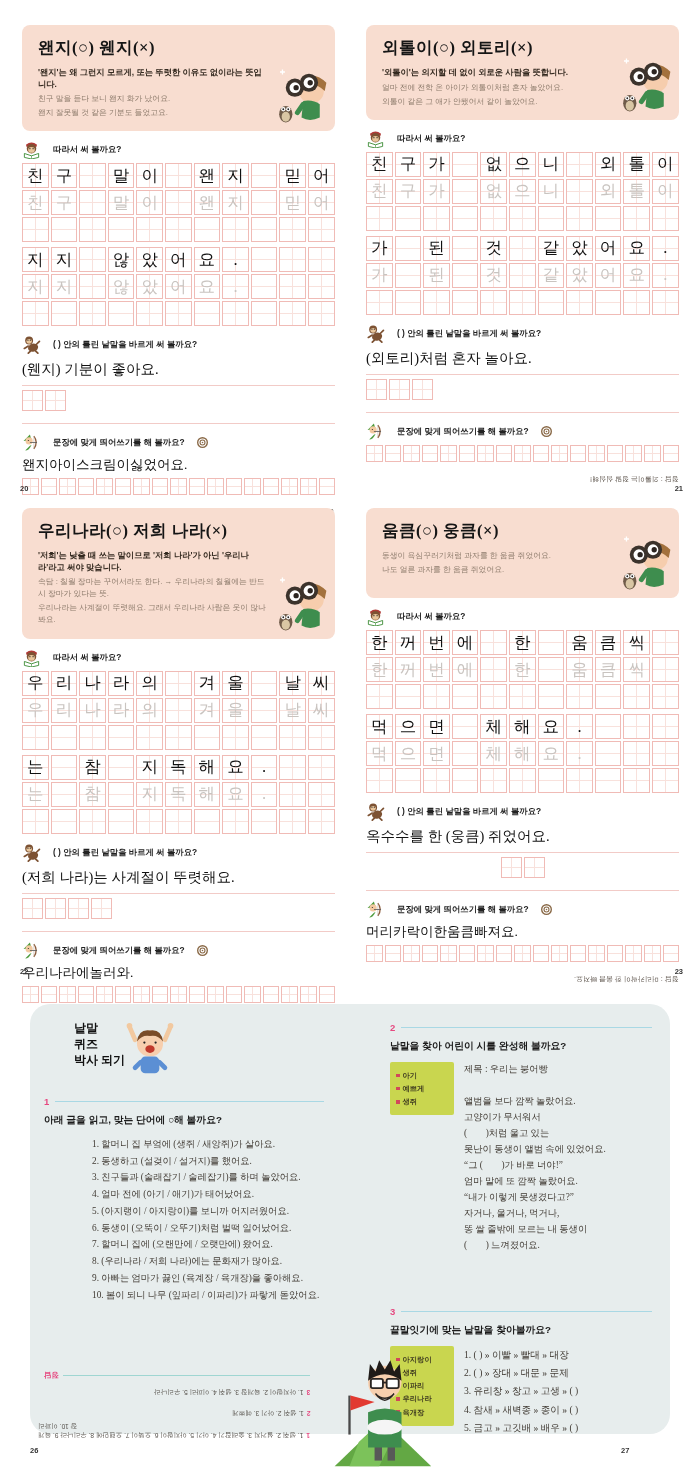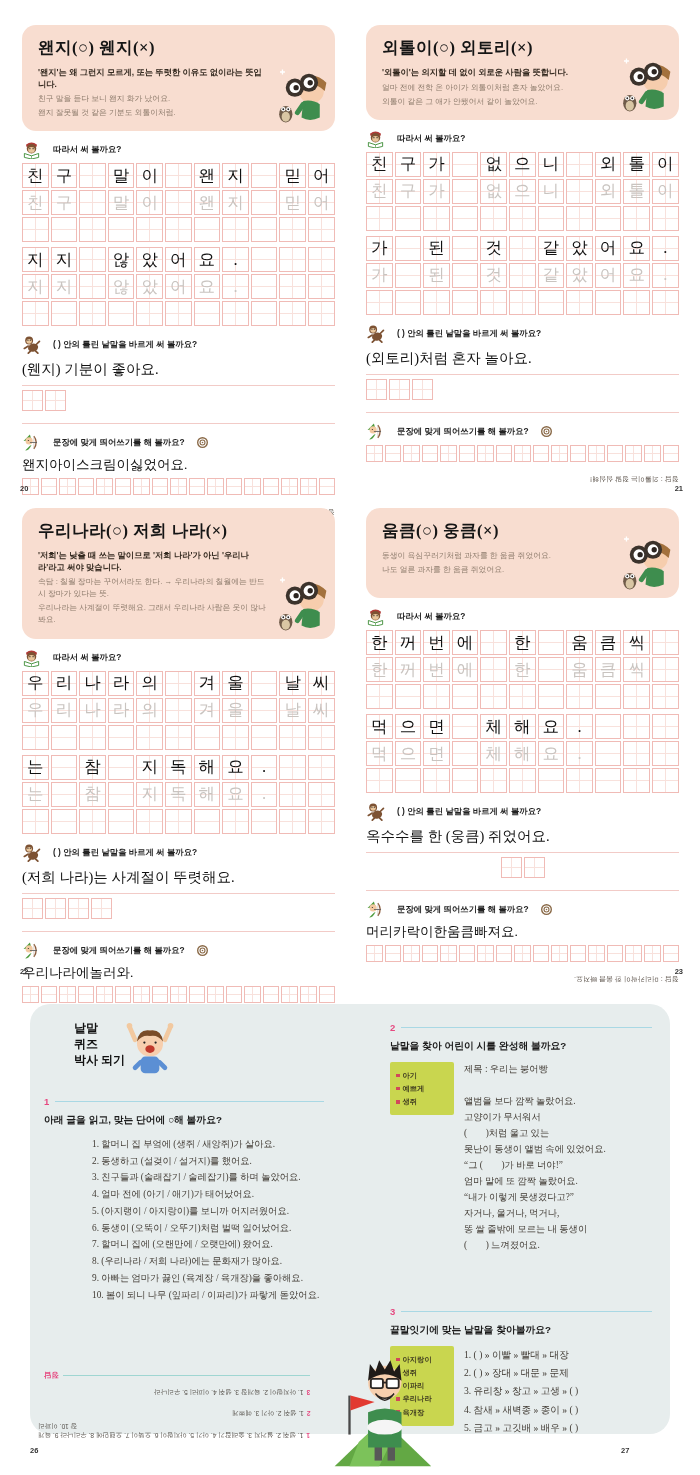--- a/index.html
+++ b/index.html
@@ -4,21 +4,21 @@
 <style>
   html,body{margin:0;padding:0}
   body{width:700px;height:1475px;position:relative;background:#fff;
        font-family:"Liberation Sans",sans-serif;color:#222;overflow:hidden}
 
   
   .quadrant{position:absolute;width:313px;height:470px}
   #q0{left:22px;top:25px} #q1{left:366px;top:25px}
   #q2{left:22px;top:508px} #q3{left:366px;top:508px}
 
-  .pinkbox{background:#f8ddd0;border-radius:14px;padding:10px 14px 10px 16px;
+  .pinkbox{background:#f8ddd0;border-radius:8px;padding:10px 14px 10px 16px;
            position:relative;min-height:70px}
   .q-title{font-family:"Liberation Serif",serif;font-size:16.5px;font-weight:700;
            color:#151515;margin:2px 0 8px;letter-spacing:.5px}
   .q-desc{font-size:8.3px;font-weight:bold;color:#33291f;margin:0 0 3px;max-width:228px;line-height:1.4}
   .q-ex{font-size:7.8px;color:#8d7b6c;margin:0 0 2px;line-height:1.55;max-width:232px}
   .spy{position:absolute;right:2px;bottom:4px;width:58px;height:62px}
 
   .prompt-row{display:flex;align-items:center;gap:12px;margin:9px 0 4px;
               font-size:8.4px;font-weight:bold;color:#222}
   .picon{width:19px;height:19px;flex:none}
@@ -172,21 +172,21 @@
       <path d="M48 60 Q58 70 68 60 Q58 74 48 60 Z" fill="#fff" stroke="#2a2522" stroke-width="1.5"></path>
     </symbol>
   </defs>
 </svg>
 
 <section class="quadrant" id="q0">
   <div class="pinkbox">
     <h2 class="q-title">왠지(○) 웬지(×)</h2>
     <p class="q-desc">'왠지'는 왜 그런지 모르게, 또는 뚜렷한 이유도 없이라는 뜻입니다.</p>
     <p class="q-ex">친구 말을 듣다 보니 왠지 화가 났어요.</p>
-    <p class="q-ex">왠지 잘못될 것 같은 기분도 외톨이처럼.</p>
+    <p class="q-ex">왠지 잘못될 것 같은 기분도 들었고요.</p>
     <svg class="spy">
         <use href="#sym-spy"></use>
       </svg>
   </div>
   <div class="prompt-row">
     <svg class="picon">
         <use href="#sym-monkey-read"></use>
       </svg>
     <span>따라서 써 볼까요?</span>
   </div>

